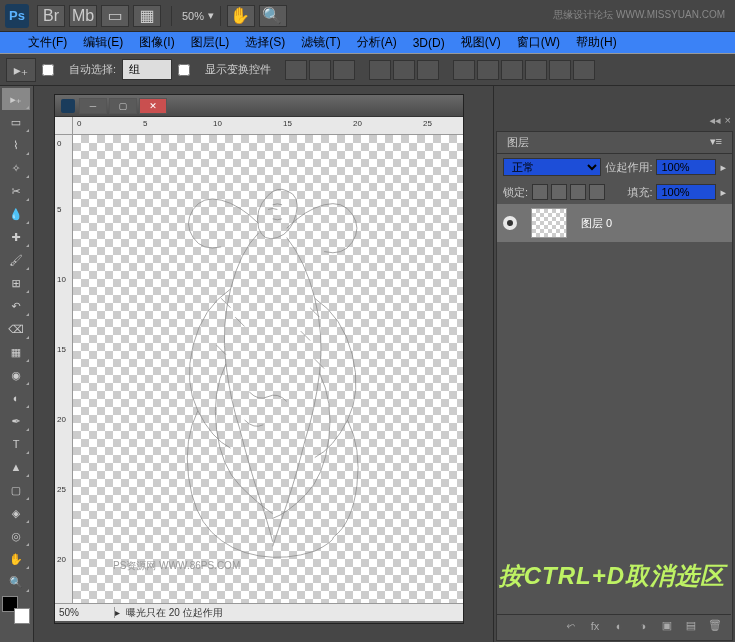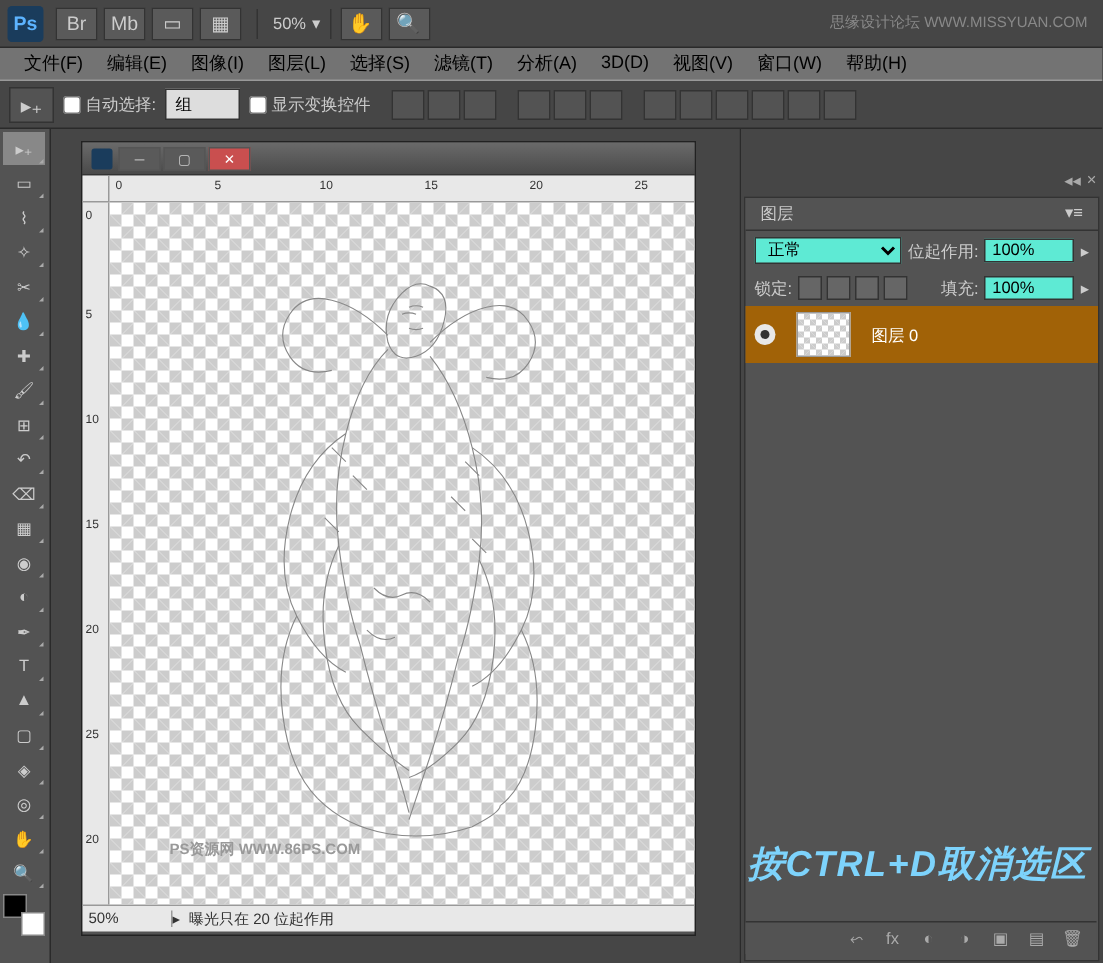--- a/index.html
+++ b/index.html
@@ -1,30 +1,30 @@
 <!DOCTYPE html>
 <html><head>
   <meta charset="utf-8">
   <style>
     * { margin: 0; padding: 0; box-sizing: border-box; font-family: "Microsoft YaHei", sans-serif; }
     body { background: #464646; width: 735px; height: 642px; overflow: hidden; position: relative; font-size: 11px; color: #ccc; }
     
     .top-bar { background: #464646; height: 32px; display: flex; align-items: center; padding: 0 5px; border-bottom: 1px solid #2a2a2a; }
     .ps-logo { width: 24px; height: 24px; background: #1a3c5c; border-radius: 3px; display: flex; align-items: center; justify-content: center; color: #5cb3ff; font-weight: bold; font-size: 13px; margin-right: 8px; }
-    .top-icon { width: 28px; height: 22px; background: #5a5a5a; border: 1px solid #333; margin-right: 4px; display: flex; align-items: center; justify-content: center; font-size: 13px; }
+    .top-icon { width: 28px; height: 22px; background: #5a5a5a; border: 1px solid #333; margin-right: 4px; display: flex; align-items: center; justify-content: center; font-size: 16px; }
     .top-sep { width: 1px; height: 20px; background: #333; margin: 0 6px; }
     .zoom-text { color: #ccc; margin: 0 4px; }
     .watermark-top { position: absolute; right: 10px; top: 8px; color: #888; font-size: 10px; }
     
-    .menu-bar { background: #737373; height: 22px; display: flex; align-items: flex-start; padding: 0 8px; border-bottom: 1px solid #999; color: #000; }
+    .menu-bar { background: #3b82f6; height: 22px; display: flex; align-items: center; padding: 0 20px; border-bottom: 1px solid #999; color: #000; }
     .menu-item { padding: 2px 8px; cursor: pointer; font-size: 12px; }
     
     .options-bar { background: #464646; height: 32px; display: flex; align-items: center; padding: 0 6px; border-bottom: 1px solid #2a2a2a; gap: 6px; }
     .opt-tool { width: 30px; height: 24px; background: #535353; border: 1px solid #333; display: flex; align-items: center; justify-content: center; }
-    .opt-check { display: flex; align-items: center; gap: 3px; }
+    .opt-check { display: flex; align-items: center; gap: 15px; }
     .opt-check input { width: 12px; height: 12px; }
     .opt-dropdown { background: #ddd; color: #000; padding: 2px 18px 2px 6px; border: 1px solid #333; position: relative; min-width: 50px; }
     .opt-group { display: flex; gap: 2px; margin-left: 8px; }
     .opt-btn { width: 22px; height: 20px; background: #535353; border: 1px solid #333; }
     
     .workspace { display: flex; height: 556px; }
     
     .toolbox { width: 34px; background: #535353; border-right: 1px solid #2a2a2a; padding: 2px; display: flex; flex-direction: column; gap: 1px; }
     .tool-btn { width: 28px; height: 22px; display: flex; align-items: center; justify-content: center; cursor: pointer; position: relative; }
     .tool-btn.active { background: #888; }
@@ -53,54 +53,53 @@
     .canvas { flex: 1; background-image: 
       linear-gradient(45deg, #ccc 25%, transparent 25%),
       linear-gradient(-45deg, #ccc 25%, transparent 25%),
       linear-gradient(45deg, transparent 75%, #ccc 75%),
       linear-gradient(-45deg, transparent 75%, #ccc 75%);
       background-size: 16px 16px;
       background-position: 0 0, 0 8px, 8px -8px, -8px 0px;
       background-color: #fff;
       position: relative;
       overflow: hidden;
-      font-weight: bold;
     }
     .artwork { position: absolute; inset: 0; display: flex; align-items: center; justify-content: center; }
     .artwork svg { width: 80%; height: 90%; }
     .canvas-mark { position: absolute; bottom: 30px; left: 40px; color: #999; font-size: 10px; }
     
     .status-bar { height: 18px; background: #e8e8e8; display: flex; align-items: center; border-top: 1px solid #999; color: #333; font-size: 10px; }
     .status-zoom { width: 60px; padding: 0 4px; border-right: 1px solid #999; }
     .status-info { padding: 0 6px; }
     
     .panel-area { width: 242px; background: #464646; border-left: 1px solid #2a2a2a; padding-top: 26px; }
     .panel-area-header { display:flex; justify-content: flex-end; padding: 2px 4px; gap: 4px; }
     .layers-panel { background: #535353; border: 1px solid #333; height: 510px; margin: 2px; }
     .panel-tab { background: #535353; padding: 3px 10px; color: #ccc; border-bottom: 1px solid #333; display: flex; justify-content: space-between; }
     .panel-row { display: flex; align-items: center; padding: 4px 6px; gap: 4px; }
-    .panel-row select, .panel-row input { background: #5eead4; color: #000; border: 1px solid #333; font-size: 11px; padding: 1px 4px; }
+    .panel-row select, .panel-row input { background: #1d4ed8; color: #000; border: 1px solid #333; font-size: 11px; padding: 1px 4px; }
     .blend-mode { flex: 1; }
     .opacity-box { width: 60px; }
     .lock-icons { display: flex; gap: 3px; }
     .lock-ico { width: 16px; height: 16px; background: #666; border: 1px solid #333; }
     
     .layer-list { flex: 1; }
-    .layer-item { display: flex; align-items: center; background: #a16207; padding: 4px 6px; gap: 14px; }
+    .layer-item { display: flex; align-items: center; background: #737373; padding: 4px 6px; gap: 14px; }
     .layer-eye { width: 14px; height: 14px; background: #e8e8e8; border-radius: 50%; position: relative; }
     .layer-eye::before { content:''; width: 6px; height: 6px; border-radius: 50%; background: #333; position: absolute; top: 4px; left: 4px; }
     .layer-thumb { width: 36px; height: 30px; border: 1px solid #999;
       background-image: linear-gradient(45deg,#ccc 25%,transparent 25%),linear-gradient(-45deg,#ccc 25%,transparent 25%),linear-gradient(45deg,transparent 75%,#ccc 75%),linear-gradient(-45deg,transparent 75%,#ccc 75%);
       background-size: 8px 8px; background-position: 0 0,0 4px,4px -4px,-4px 0px; background-color: #fff;}
     .layer-name { color: #fff; }
     
     .panel-footer { position: absolute; bottom: 6px; height: 22px; display: flex; align-items: center; justify-content: flex-end; gap: 8px; padding: 0 8px; border-top: 1px solid #333; width: 234px; background: #535353; }
     .pf-ico { width: 16px; height: 14px; color: #aaa; display: flex; align-items: center; justify-content: center; }
     
-    .red-text { position: absolute; bottom: 50px; right: 10px; color: #7dd3fc; font-weight: bold; font-size: 24px; font-style: italic; letter-spacing: 1px; }
+    .red-text { position: absolute; bottom: 50px; right: 10px; color: #bef264; font-weight: bold; font-size: 24px; font-style: italic; letter-spacing: 1px; }
     .arrow-cursor { font-size: 14px; }
   </style>
 </head>
 <body>
 
 <div class="top-bar">
   <div class="ps-logo">Ps</div>
   <div class="top-icon">Br</div>
   <div class="top-icon">Mb</div>
   <div class="top-icon">▭</div>

